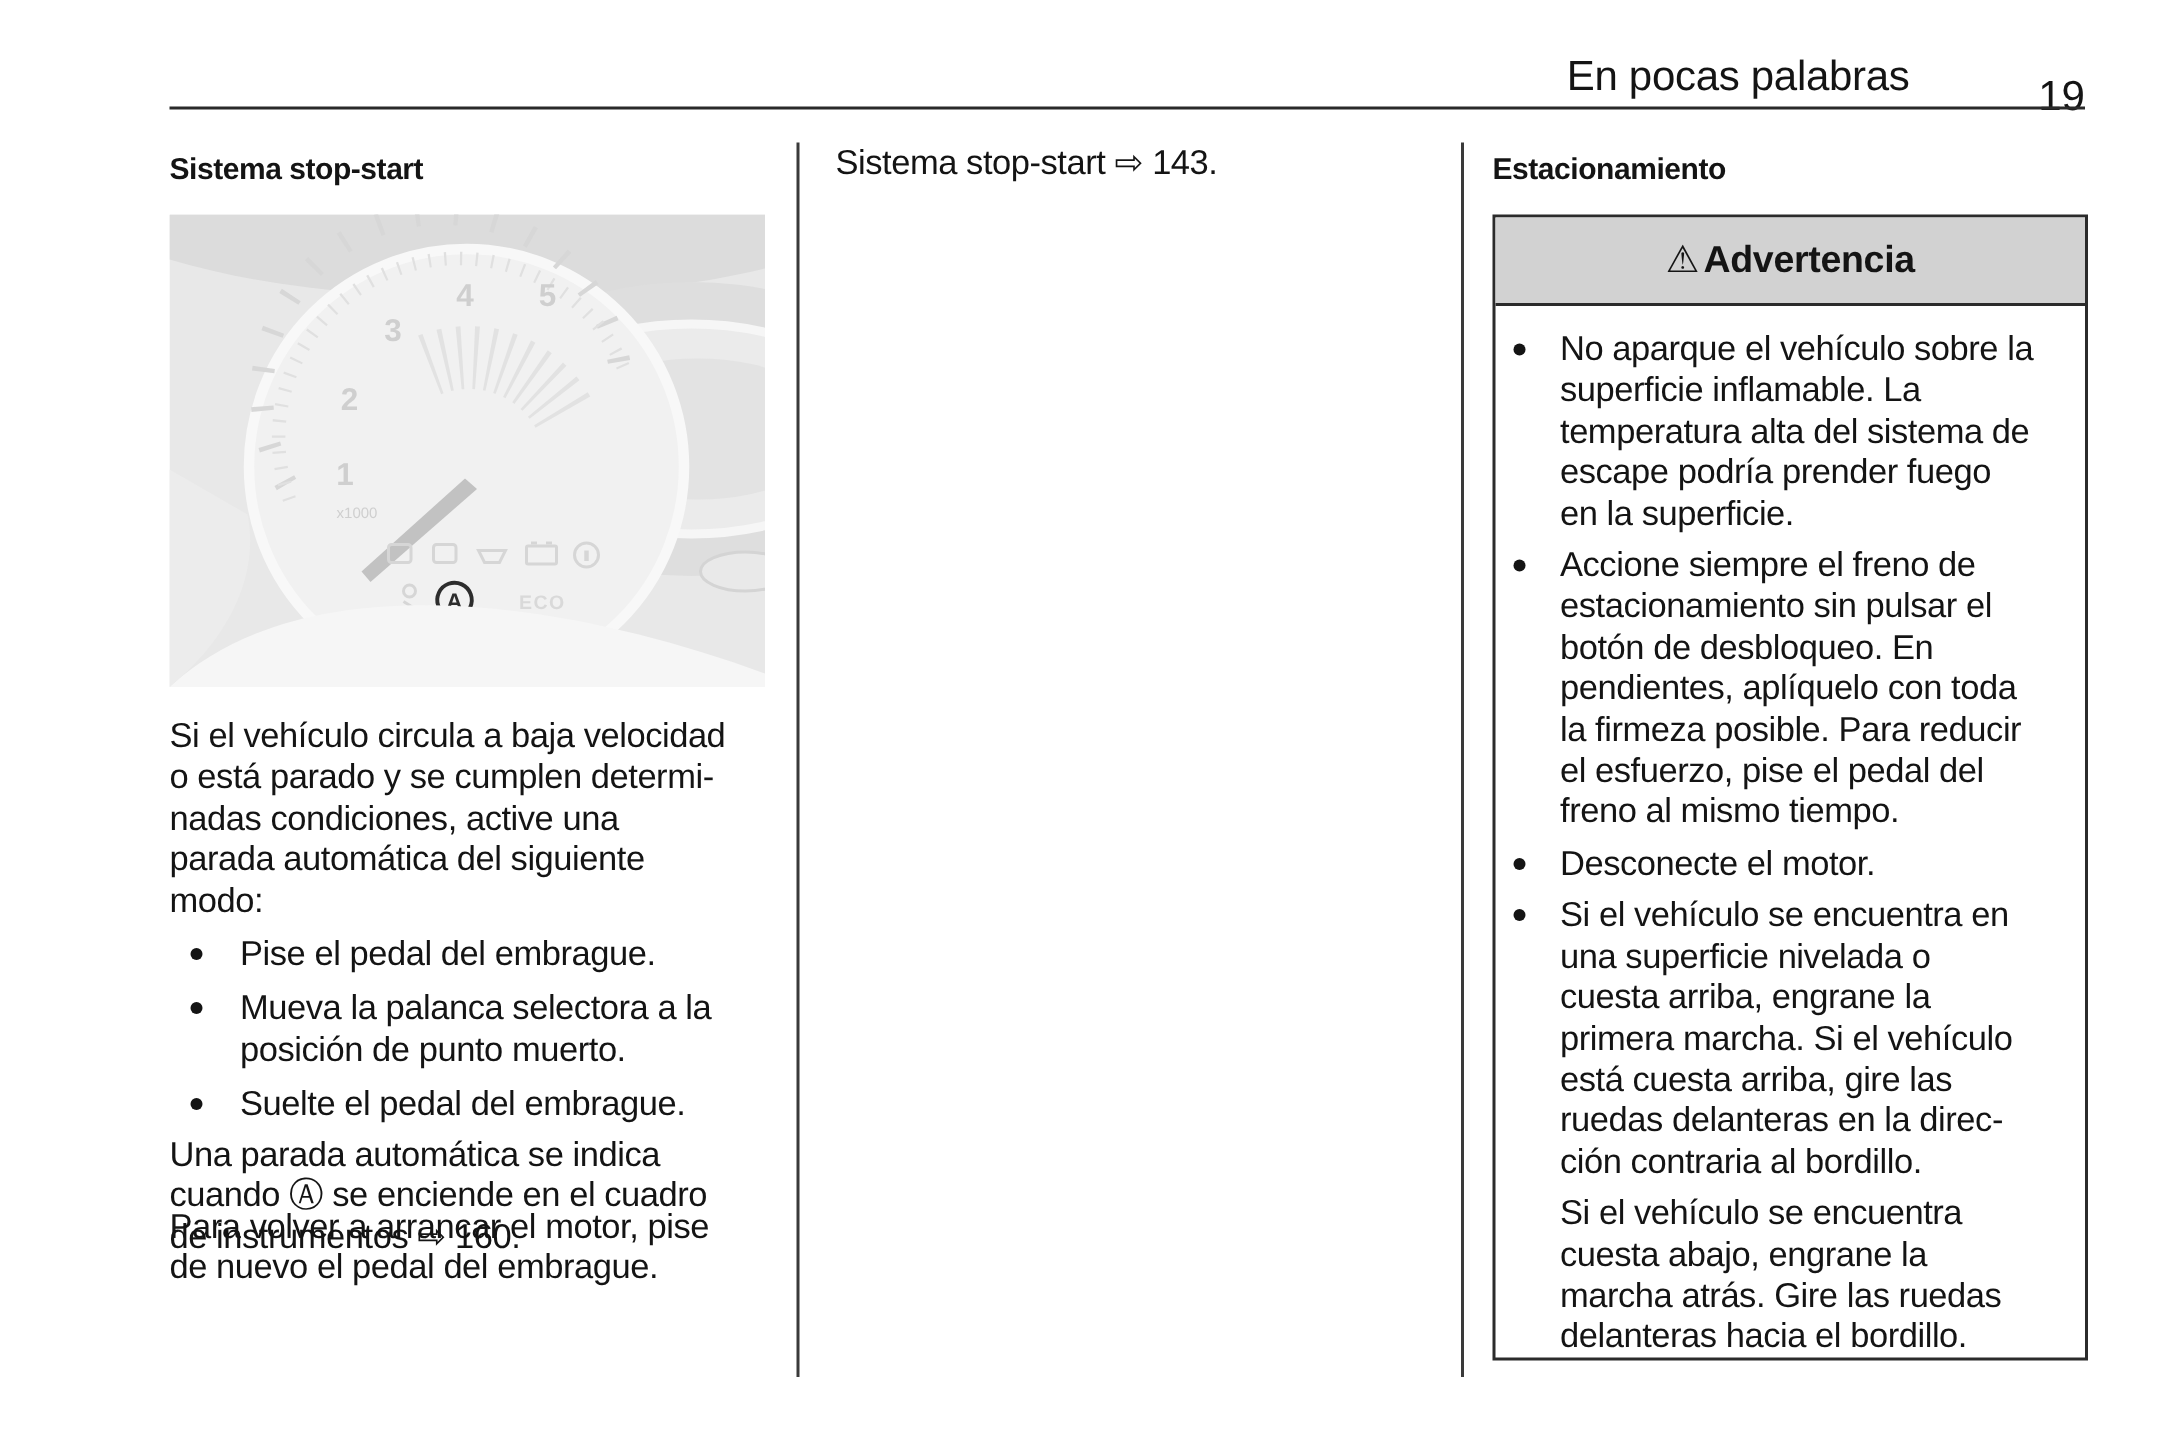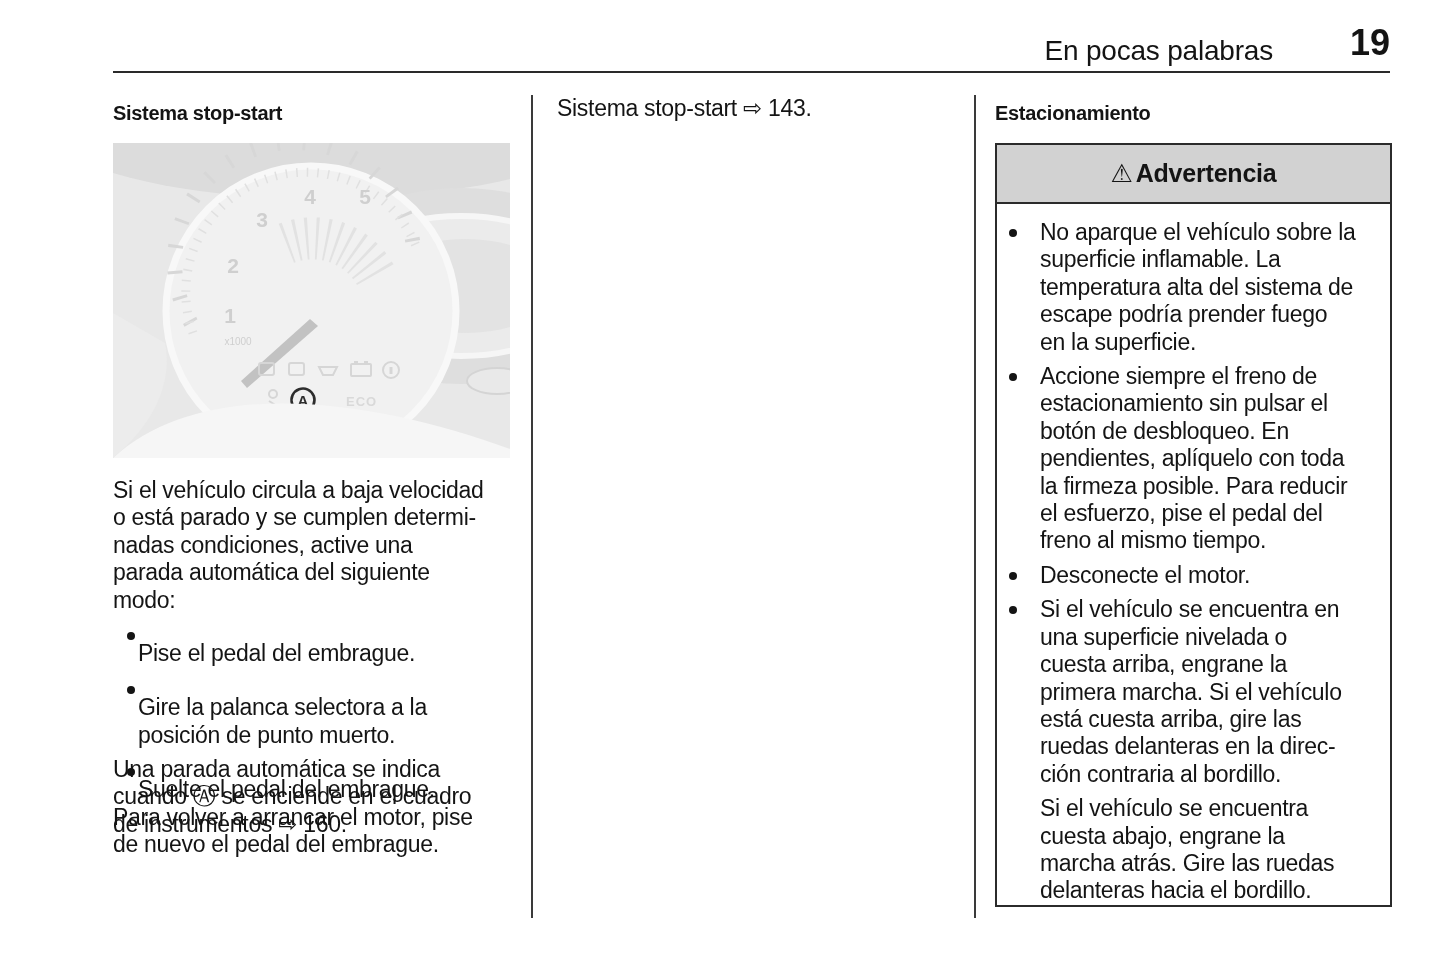--- a/index.html
+++ b/index.html
@@ -6,40 +6,40 @@
   body{
     width:1445px;height:965px;background:#ffffff;position:relative;
     font-family:"Liberation Sans","DejaVu Sans",sans-serif;color:#141414;
     overflow:hidden;
   }
   .pre{white-space:pre-line;}
   .body-text{font-size:23px;line-height:27.4px;letter-spacing:-0.3px;margin:0;}
 
   
   .head-title{position:absolute;top:35px;right:172px;font-size:28px;font-weight:normal;letter-spacing:-0.2px;}
-  .head-num{position:absolute;top:22px;right:55px;font-size:36px;font-weight:bold;}
+  .head-num{position:absolute;top:48px;right:55px;font-size:28px;font-weight:normal;}
   .head-rule{position:absolute;left:113px;top:71px;width:1277px;height:2px;background:#2a2a2a;}
 
   
   .vdiv{position:absolute;top:95px;height:823px;width:1.7px;background:#3a3a3a;}
   .vdiv.d1{left:531px;}
   .vdiv.d2{left:974px;}
 
   h2.sec{position:absolute;margin:0;font-size:20px;font-weight:bold;letter-spacing:-0.3px;line-height:32px;}
   .h-left{left:113px;top:97px;}
   .h-right{left:995px;top:97px;}
 
   
   .cluster{position:absolute;left:113px;top:143px;width:397px;height:315px;margin:0;}
   .cluster svg{display:block;}
 
   
   .p-intro{position:absolute;left:113px;top:477px;width:400px;}
   .blist{list-style:none;margin:0;padding:0;position:absolute;left:113px;top:622px;width:400px;}
-  .blist li{display:flex;margin-bottom:9px;flex-direction:column;}
+  .blist li{display:flex;margin-bottom:9px;}
   .dot{flex:0 0 8px;width:8px;height:8px;border-radius:50%;background:#141414;margin:10px 0 0 14px;}
   .blist .btext{margin-left:25px;}
   .p-indic{position:absolute;left:113px;top:756px;width:400px;}
   .p-restart{position:absolute;left:113px;top:804px;width:400px;}
 
   
   .midref{position:absolute;left:557px;top:95px;font-size:23px;line-height:27.4px;letter-spacing:-0.3px;margin:0;text-align:center;}
 
   
   .wbox{position:absolute;left:995px;top:143px;width:397px;height:764px;
@@ -141,21 +141,21 @@
 parada automática del siguiente
 modo:</p>
 
 <ul class="blist">
   <li>
     <span class="dot"></span>
     <span class="body-text pre btext">Pise el pedal del embrague.</span>
   </li>
   <li>
     <span class="dot"></span>
-    <span class="body-text pre btext">Gire la palanca selectora a la
+    <span class="body-text pre btext">Mueva la palanca selectora a la
 posición de punto muerto.</span>
   </li>
   <li>
     <span class="dot"></span>
     <span class="body-text pre btext">Suelte el pedal del embrague.</span>
   </li>
 </ul>
 
 <p class="body-text pre p-indic">Una parada automática se indica
 cuando Ⓐ se enciende en el cuadro

